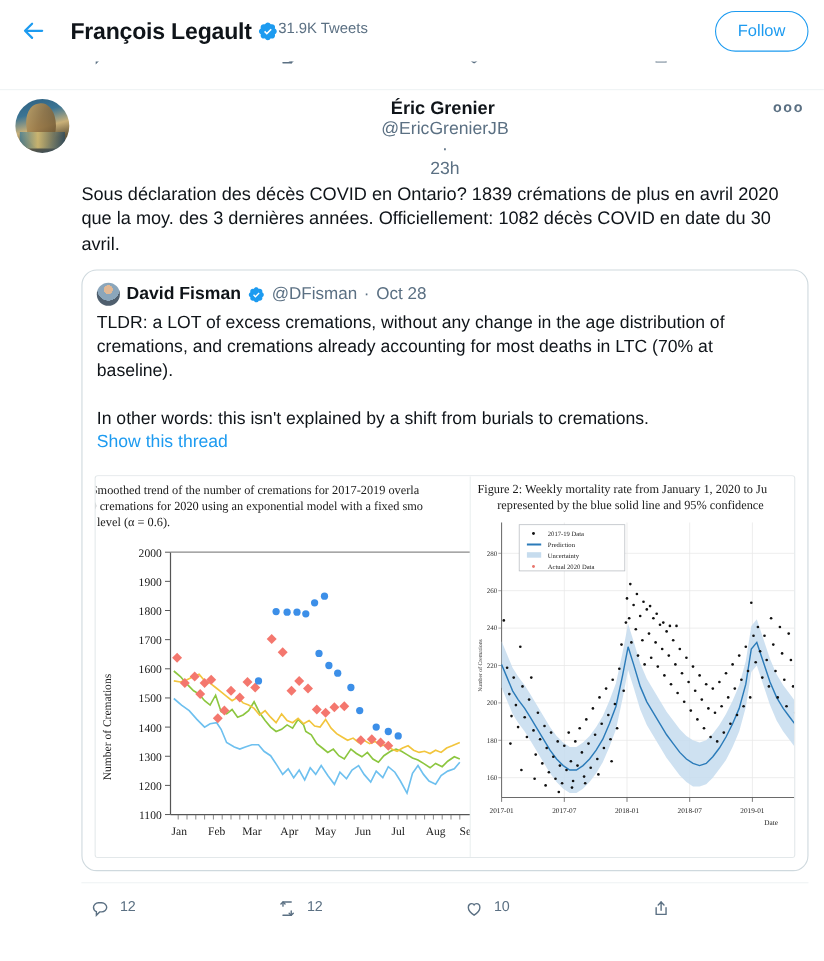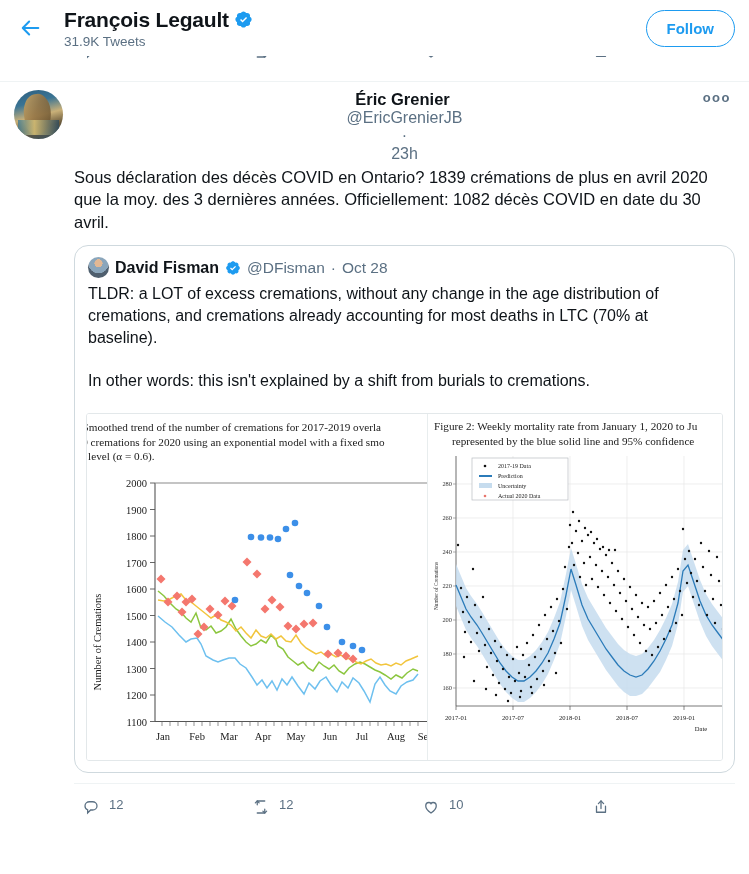--- a/index.html
+++ b/index.html
@@ -28,21 +28,21 @@
   }
   .back-btn {
     width: 34px; height: 34px;
     display: flex; align-items: center; justify-content: center;
     border-radius: 50%;
     cursor: pointer;
     flex: 0 0 auto;
     margin-right: 16px;
   }
   .back-btn svg { display:block; }
-  .head-text { display: flex; flex-direction: column; flex: 1 1 auto; min-width:0;}
+  .head-text { display: flex; flex-direction: row; flex: 1 1 auto; min-width:0;}
   .head-title-row { display: flex; align-items: center; gap: 5px; }
   .head-name {
     font-size: 21px;
     font-weight: bold;
     line-height: 25px;
     letter-spacing: -0.2px;
     color: #0f1419;
     white-space: nowrap;
   }
   .verified { display:inline-flex; align-items:center; }
@@ -52,21 +52,21 @@
     line-height: 17px;
     margin-top: 1px;
   }
   .follow-btn {
     flex: 0 0 auto;
     border: 1px solid #1d9bf0;
     color: #1d9bf0;
     background: #fff;
     border-radius: 999px;
     font-size: 15px;
-    font-weight: bold;
+    font-weight: normal;
     padding: 9px 20px;
     cursor: pointer;
     font-family: "Liberation Sans", sans-serif;
   }
 
   
   .partial-actions {
     position: relative;
     height: 26px;
     overflow: hidden;
@@ -352,20 +352,21 @@
                 </svg>
               </span>
               <span class="q-handle">@DFisman</span>
               <span class="q-sep">·</span>
               <span class="q-time">Oct 28</span>
             </div>
 
             <div class="quote-text">TLDR: a LOT of excess cremations, without any change in the age distribution of cremations, and cremations already accounting for most deaths in LTC (70% at baseline).
 
 In other words: this isn't explained by a shift from burials to cremations.</div>
+            <div class="show-thread">Show this thread</div>
           </div>
 
           <div class="quote-media">
 
             <div class="fig fig-left">
               <div class="fig-cap cap-left"><span>3: Smoothed trend of the number of cremations for 2017-2019 overla</span>
 <span>019 cremations for 2020 using an exponential model with a fixed smo</span>
 <span>ing level (α = 0.6).</span></div>
 
               <svg width="341" height="290" viewBox="0 0 341 290" style="position:absolute;left:0;top:58px;">

